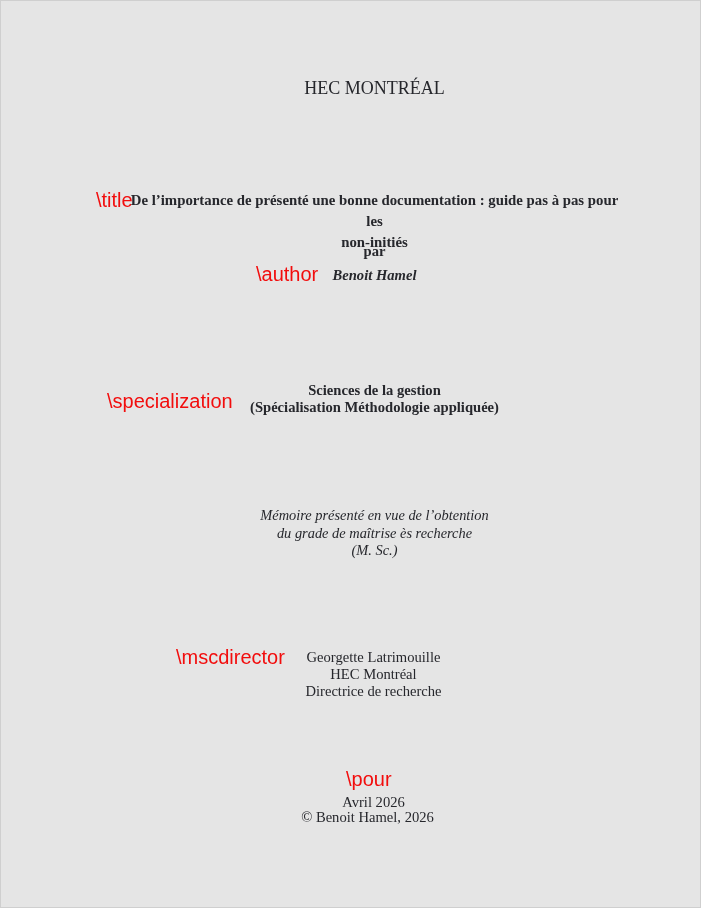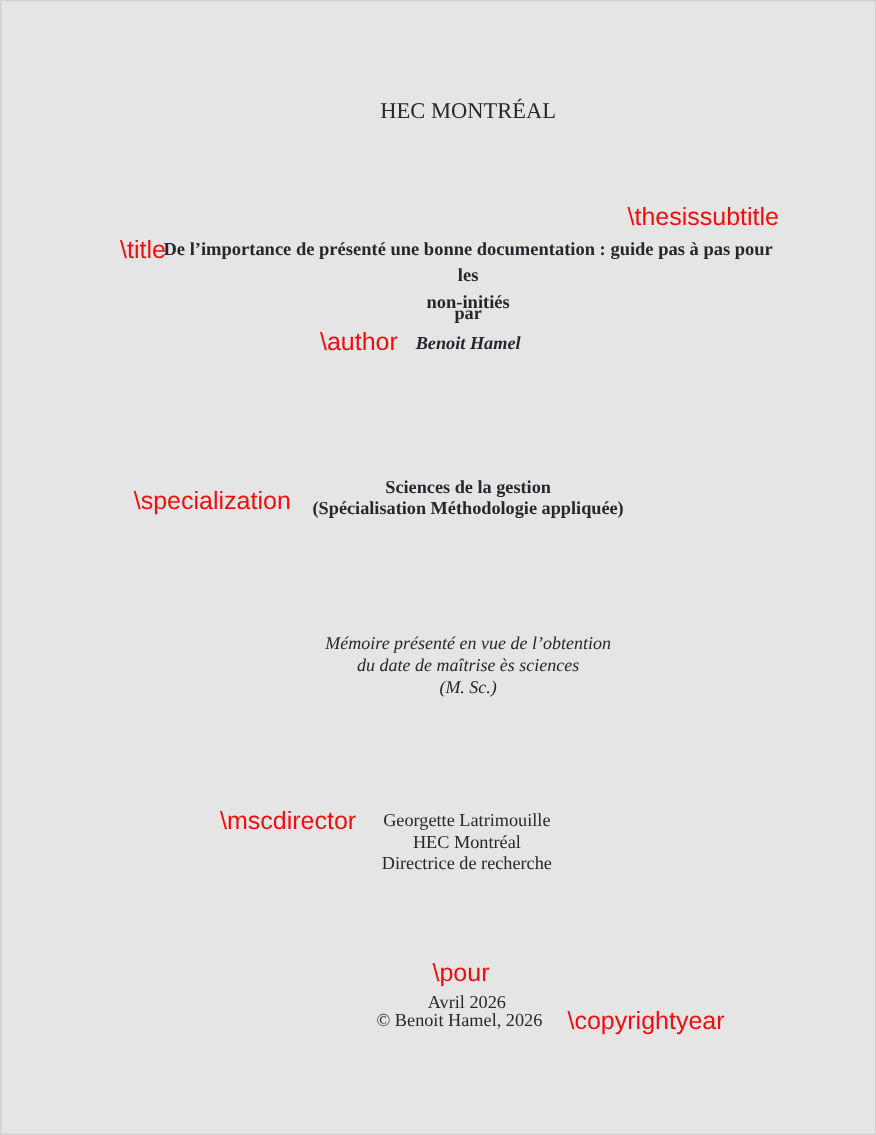--- a/index.html
+++ b/index.html
@@ -37,49 +37,47 @@
   .spec-text { font-size: 14.6px; line-height: 16.5px; }
   .degree-text { font-size: 14.4px; line-height: 17.5px; }
 </style>
 </head>
 <body>
 
 <div class="page">
 
   <div class="centered institution" style="top: 77px;">HEC MONTRÉAL</div>
 
-  <div class="annotation" style="left: 501px; top: 162px;">\thesissubtitle</div>
 
   <div class="annotation" style="left: 95px; top: 188px;">\title</div>
 
   <div class="centered bold title-text" style="top: 189px; width: 500px;">De l’importance de présenté une bonne documentation : guide pas à pas pour les
 non-initiés</div>
 
   <div class="centered bold body-text" style="top: 242px; text-align: right;">par</div>
 
   <div class="annotation" style="left: 255px; top: 262px;">\author</div>
 
   <div class="centered bold body-text" style="top: 266px; font-style: italic;">Benoit Hamel</div>
 
   <div class="annotation" style="left: 106px; top: 389px;">\specialization</div>
 
   <div class="centered bold spec-text" style="top: 381px;">Sciences de la gestion
 (Spécialisation Méthodologie appliquée)</div>
 
   <div class="centered italic degree-text" style="top: 506px;">Mémoire présenté en vue de l’obtention
-du date de maîtrise ès sciences
+du grade de maîtrise ès recherche
 (M. Sc.)</div>
 
   <div class="annotation" style="left: 175px; top: 645px;">\mscdirector</div>
 
   <div class="centered body-text" style="top: 648px; transform: translateX(calc(-50% + 23px));">Georgette Latrimouille
 HEC Montréal
 Directrice de recherche</div>
 
   <div class="annotation" style="left: 345px; top: 767px;">\pour</div>
 
   <div class="centered body-text" style="top: 793px; transform: translateX(calc(-50% + 23px));">Avril 2026</div>
 
   <div class="centered body-text off17" style="top: 808px;">© Benoit Hamel, 2026</div>
 
-  <div class="annotation" style="left: 453px; top: 805px;">\copyrightyear</div>
 
 </div>
 
 </body></html>

